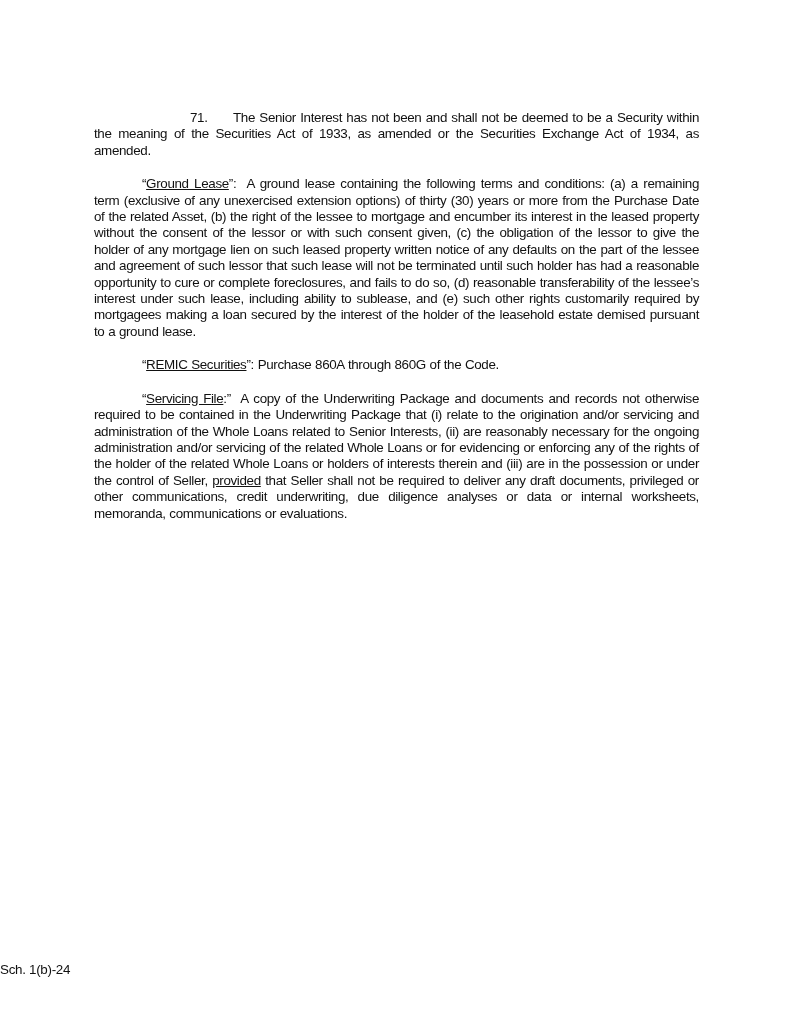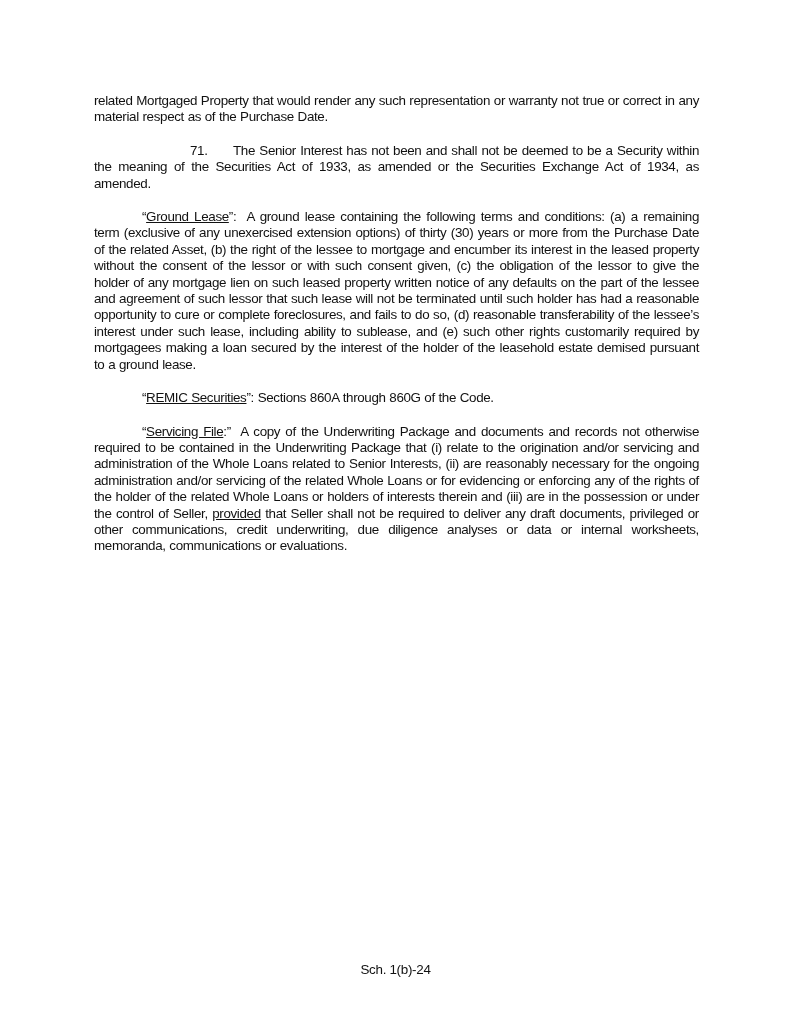--- a/index.html
+++ b/index.html
@@ -11,36 +11,35 @@
   p {
     margin: 0; font-size: 13.4px; line-height: 16.4px; text-align: justify;
     letter-spacing: -0.35px; word-spacing: 0.3px;
   }
   .gap { margin-top: 17px; }
   .indent { text-indent: 48px; }
   .num-indent { text-indent: 96px; }
   .num { display: inline-block; width: 43px; text-indent: 0; }
   u { text-decoration: underline; }
   .footer {
-    position: absolute; left: 0; width: 791px; top: 962px; text-align: center;
+    position: absolute; left: 0; width: 791px; top: 962px; 
     font-size: 13.4px; letter-spacing: -0.3px;
   }
 </style>
 </head>
 <body>
 
 <div class="page">
 
-  <p>related Mortgaged Property that would render any such representation or warranty not true or correct in any material respect as of the Purchase Date.</p>
 
   <p class="gap num-indent"><span class="num">71.</span><span>The Senior Interest has not been and shall not be deemed to be a Security within the meaning of the Securities Act of 1933, as amended or the Securities Exchange Act of 1934, as amended.</span></p>
 
   <p class="gap indent"><span>“</span><u>Ground Lease</u><span>”:</span>&nbsp; <span>A ground lease containing the following terms and conditions: (a) a remaining term (exclusive of any unexercised extension options) of thirty (30) years or more from the Purchase Date of the related Asset, (b) the right of the lessee to mortgage and encumber its interest in the leased property without the consent of the lessor or with such consent given, (c) the obligation of the lessor to give the holder of any mortgage lien on such leased property written notice of any defaults on the part of the lessee and agreement of such lessor that such lease will not be terminated until such holder has had a reasonable opportunity to cure or complete foreclosures, and fails to do so, (d) reasonable transferability of the lessee’s interest under such lease, including ability to sublease, and (e) such other rights customarily required by mortgagees making a loan secured by the interest of the holder of the leasehold estate demised pursuant to a ground lease.</span></p>
 
 
 
-  <p class="gap indent"><span>“</span><u>REMIC Securities</u><span>”:</span> <span>Sections 860A through 860G of the Code.</span></p>
+  <p class="gap indent"><span>“</span><u>REMIC Securities</u><span>”:</span> <span>Purchase 860A through 860G of the Code.</span></p>
 
   <p class="gap indent"><span>“</span><u>Servicing File</u><span>:”</span>&nbsp; <span>A copy of the Underwriting Package and documents and records not otherwise required to be contained in the Underwriting Package that (i) relate to the origination and/or servicing and administration of the Whole Loans related to Senior Interests, (ii) are reasonably necessary for the ongoing administration and/or servicing of the related Whole Loans or for evidencing or enforcing any of the rights of the holder of the related Whole Loans or holders of interests therein and (iii) are in the possession or under the control of Seller,</span> <u>provided</u> <span>that Seller shall not be required to deliver any draft documents, privileged or other communications, credit underwriting, due diligence analyses or data or internal worksheets, memoranda, communications or evaluations.</span></p>
 
 </div>
 
 <div class="footer">Sch. 1(b)-24</div>
 
 </body></html>

